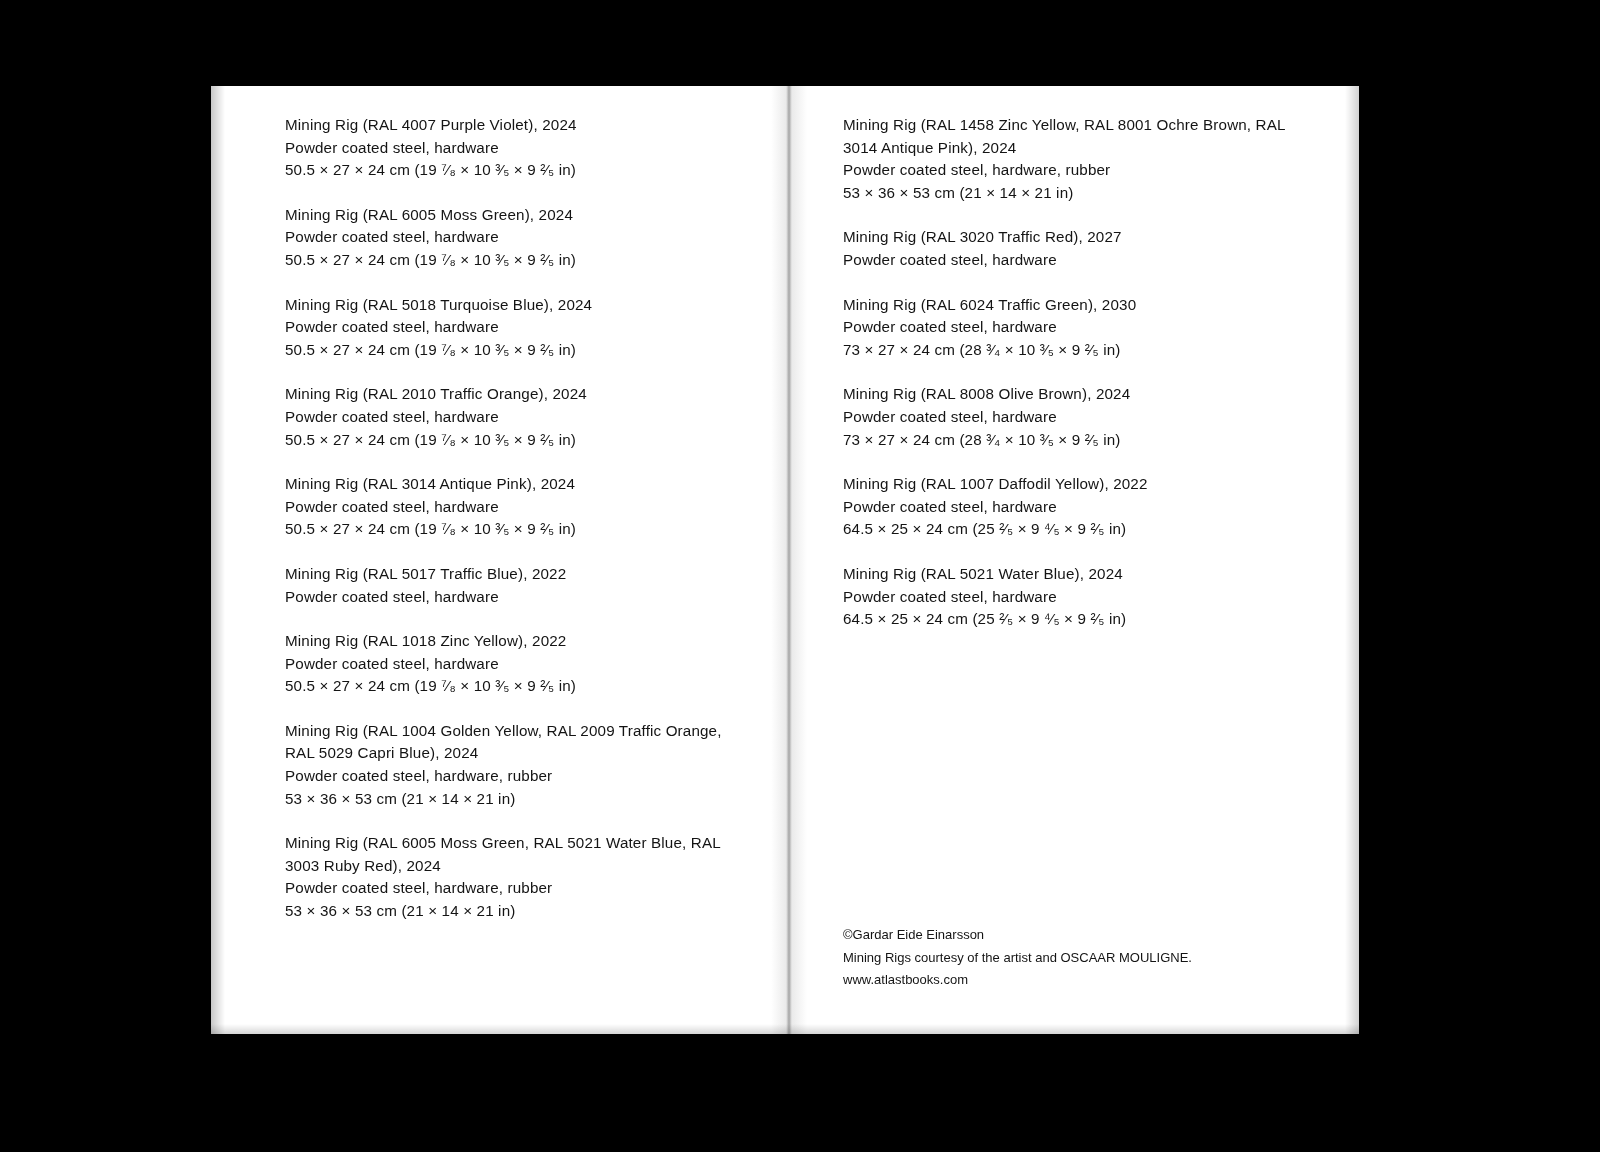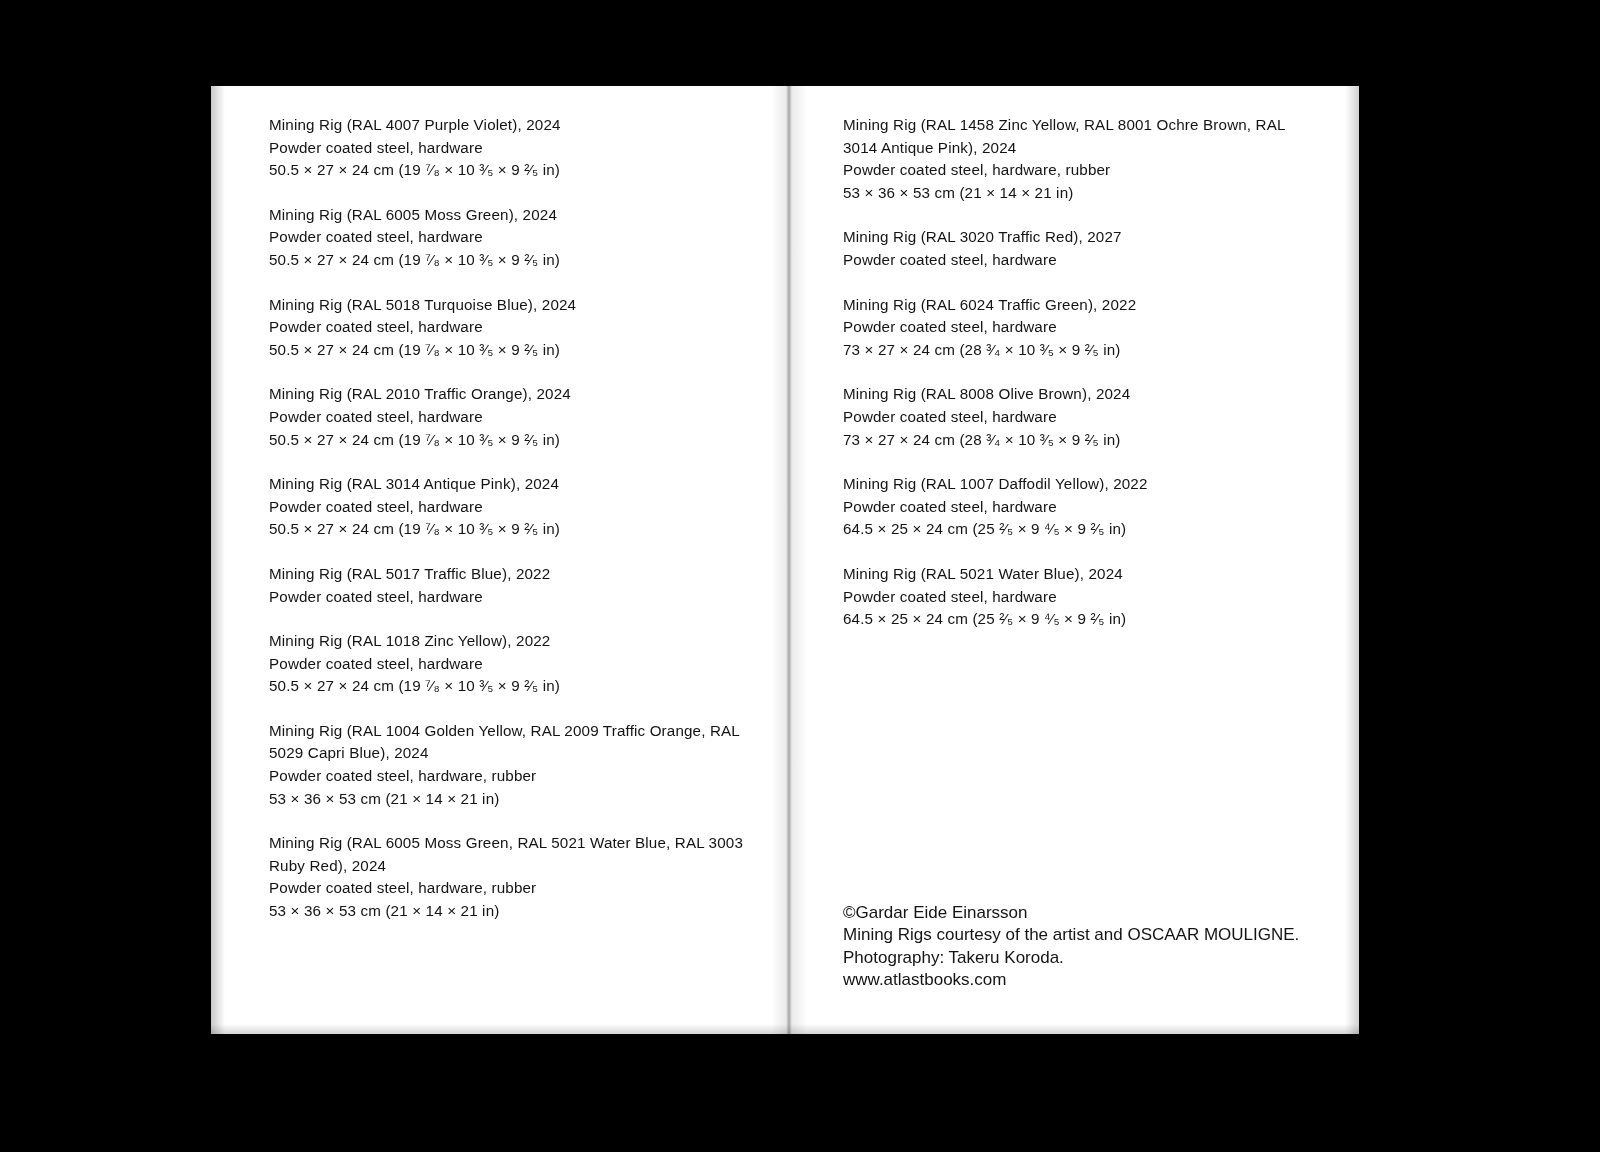--- a/index.html
+++ b/index.html
@@ -58,21 +58,21 @@
     background: linear-gradient(to top, rgba(0,0,0,0.16), rgba(0,0,0,0));
     pointer-events: none;
   }
   .page {
     position: relative;
     box-sizing: border-box;
     height: 100%;
   }
   #page-left {
     width: 574px;
-    padding: 28px 40px 0 58px;
+    padding: 28px 40px 0 74px;
   }
   #page-right {
     width: 574px;
     padding: 28px 40px 0 58px;
   }
   .entry {
     margin-bottom: 22px;
     color: #141414;
   }
   .entry .line {
@@ -84,21 +84,21 @@
   .entry .line.wrap {
     white-space: normal;
   }
   .colophon {
     position: absolute;
     left: 58px;
     bottom: 42px;
     color: #141414;
   }
   .colophon .line {
-    font-size: 17px;
+    font-size: 13px;
     line-height: 22.6px;
     white-space: nowrap;
   }
 </style>
 </head>
 <body>
 
 <div id="book">
 
   <div class="page" id="page-left">
@@ -165,21 +165,21 @@
       <div class="line">Powder coated steel, hardware, rubber</div>
       <div class="line">53 × 36 × 53 cm (21 × 14 × 21 in)</div>
     </div>
 
     <div class="entry">
       <div class="line">Mining Rig (RAL 3020 Traffic Red), 2027</div>
       <div class="line">Powder coated steel, hardware</div>
     </div>
 
     <div class="entry">
-      <div class="line">Mining Rig (RAL 6024 Traffic Green), 2022</div>
+      <div class="line">Mining Rig (RAL 6024 Traffic Green), 2030</div>
       <div class="line">Powder coated steel, hardware</div>
       <div class="line">73 × 27 × 24 cm (28 ³⁄₄ × 10 ³⁄₅ × 9 ²⁄₅ in)</div>
     </div>
 
     <div class="entry">
       <div class="line">Mining Rig (RAL 8008 Olive Brown), 2024</div>
       <div class="line">Powder coated steel, hardware</div>
       <div class="line">73 × 27 × 24 cm (28 ³⁄₄ × 10 ³⁄₅ × 9 ²⁄₅ in)</div>
     </div>
 
@@ -191,21 +191,20 @@
 
     <div class="entry">
       <div class="line">Mining Rig (RAL 5021 Water Blue), 2024</div>
       <div class="line">Powder coated steel, hardware</div>
       <div class="line">64.5 × 25 × 24 cm (25 ²⁄₅ × 9 ⁴⁄₅ × 9 ²⁄₅ in)</div>
     </div>
 
     <div class="colophon">
       <div class="line">©Gardar Eide Einarsson</div>
       <div class="line">Mining Rigs courtesy of the artist and OSCAAR MOULIGNE.</div>
-      <div class="line">Photography: Takeru Koroda.</div>
       <div class="line">www.atlastbooks.com</div>
     </div>
 
   </div>
 
   <div id="gutter"></div>
   <div id="shadow-left"></div>
   <div id="shadow-right"></div>
   <div id="shadow-bottom"></div>
 </div>

